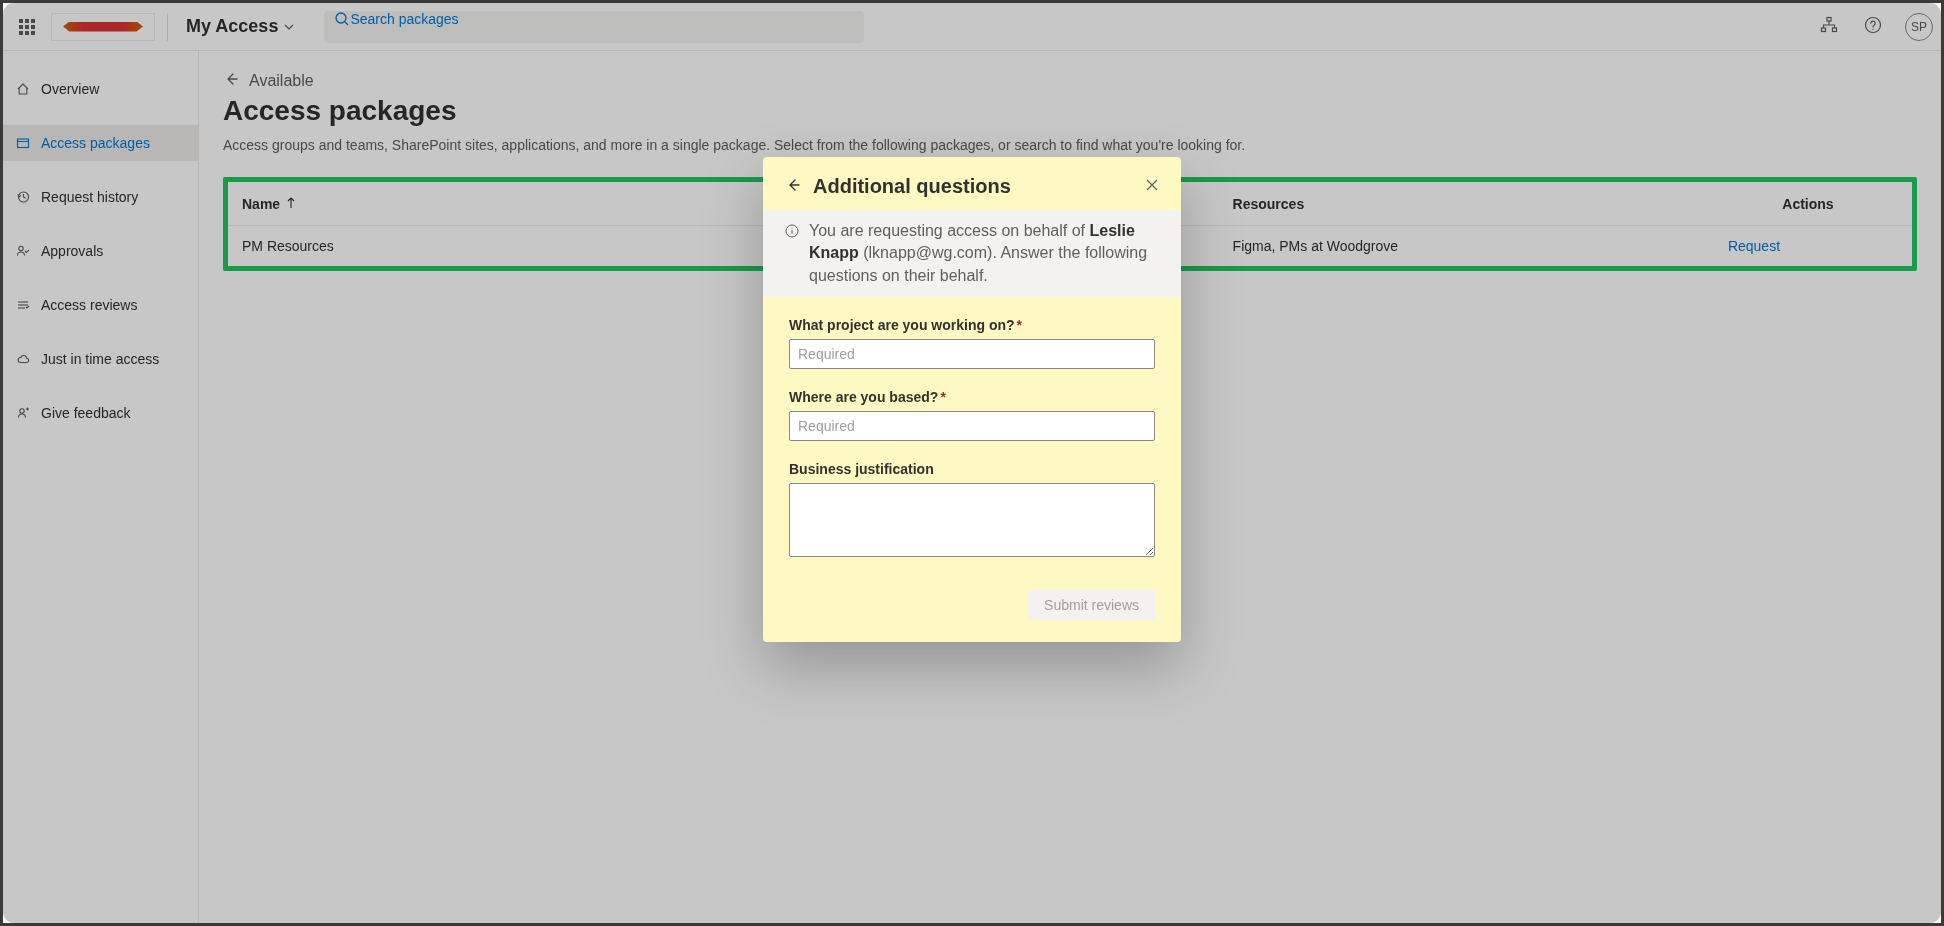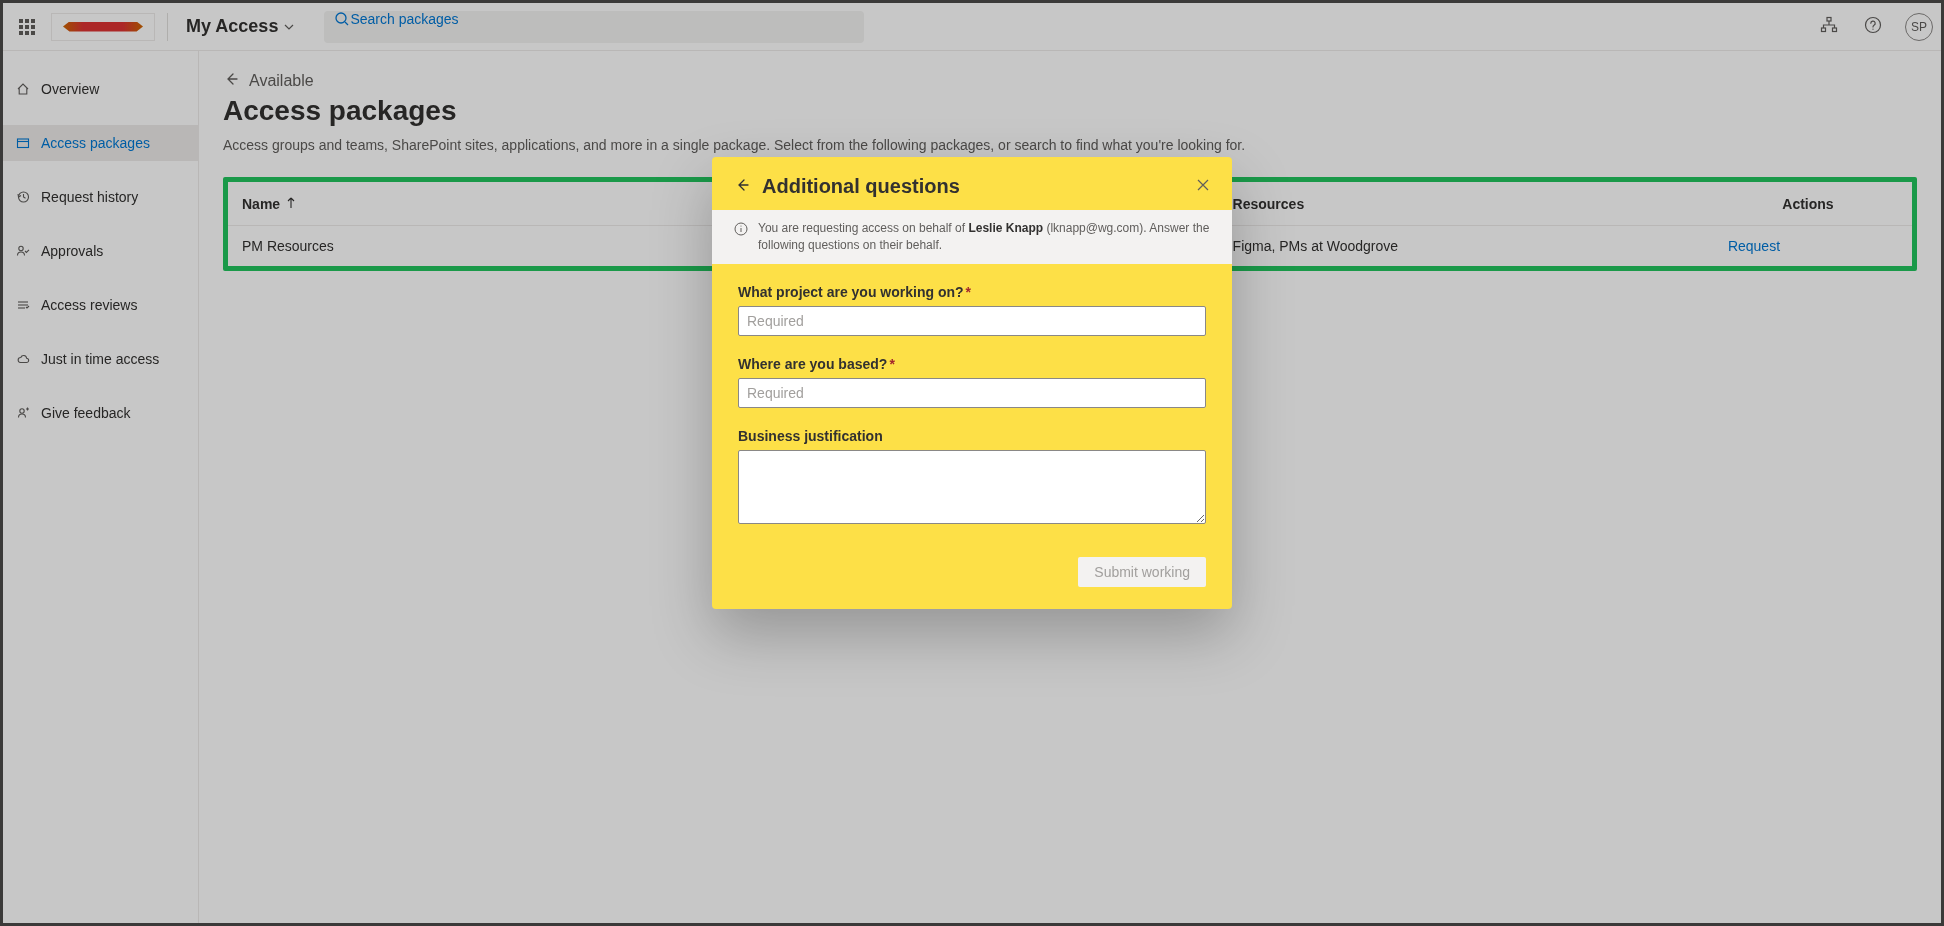--- a/index.html
+++ b/index.html
@@ -45,43 +45,43 @@
   .thead .cell, .trow .cell{ padding:0 14px; white-space:nowrap; overflow:hidden; text-overflow:ellipsis;}
   .thead .cell.sortable{ display:flex; align-items:center; gap:6px; cursor:pointer;}
   .trow{ height:40px; border-bottom:1px solid #f3f2f1;}
   .trow:last-child{border-bottom:none;}
   .link{ color:#0078d4; cursor:pointer;}
   .cell.actions{ text-align:right; padding-right:24px !important;}
   .thead .cell.actions-header { padding-right:24px !important; }
 
   
   .overlay{ position:absolute; inset:0; background:rgba(0,0,0,0.22); display:flex; align-items:flex-start; justify-content:center; padding-top:154px;}
-  .dialog{ width:520px; background:#fde047; border-radius:4px; box-shadow:0 25px 60px rgba(0,0,0,0.25); overflow:hidden;}
+  .dialog{ width:418px; background:#fef9c3; border-radius:4px; box-shadow:0 25px 60px rgba(0,0,0,0.25); overflow:hidden;}
   .dlg-header{ display:flex; align-items:center; gap:12px; padding:18px 22px 12px 22px;}
   .dlg-header .back{ cursor:pointer; color:#323130;}
   .dlg-header h2{ font-size:20px; font-weight:600;}
   .dlg-header .close{ margin-left:auto; cursor:pointer; color:#605e5c;}
-  .info-bar{ background:#f3f2f1; padding:10px 22px; display:flex; gap:10px; font-size:12px; color:#605e5c; line-height:1.4;}
+  .info-bar{ background:#f3f2f1; padding:10px 22px; display:flex; gap:10px; font-size:16px; color:#605e5c; line-height:1.4;}
   .info-bar .info-icon{ flex:0 0 14px; margin-top:2px;}
   .info-bar b{ color:#323130; font-weight:600;}
   .dlg-body{ padding:20px 26px 4px 26px;}
   .field{ margin-bottom:20px;}
   .field label{ display:block; font-weight:700; font-size:14px; margin-bottom:6px;}
   .req{ color:#a4262c; margin-left:2px;}
   .field input[type=text]{ width:100%; height:30px; border:1px solid #8a8886; border-radius:2px; padding:0 8px; font-size:14px; outline:none;}
   .field input[type=text]::placeholder{ color:#a19f9d; font-style:normal;}
   .field textarea{ width:100%; height:74px; border:1px solid #8a8886; border-radius:2px; padding:6px 8px; font-size:14px; resize:both; outline:none; font-family:inherit;}
   .dlg-footer{ display:flex; justify-content:flex-end; padding:6px 26px 22px 26px;}
   .btn{ height:30px; padding:0 16px; border-radius:2px; border:none; font-size:14px; cursor:pointer;}
   .btn.primary-disabled{ background:#f3f2f1; color:#a19f9d; cursor:default;}
 
   
   body::before{content:""; position:absolute; inset:0; pointer-events:none; box-shadow: inset 0 0 0 3px #3b3a39; z-index:50;}
   body{padding:3px;}
-  .frame{position:relative; width:100%; height:100%; background:#fff; overflow:hidden;}
+  .frame{position:relative; width:100%; height:100%; background:#fff; overflow:hidden;border-radius:11px;}
 </style>
 </head>
 <body>
 
 <div class="frame">
 
   <div class="topbar">
     <div class="waffle">
       <div class="waffle-grid">
         <span></span>
@@ -284,18 +284,18 @@
         <div class="field">
           <label><span>Where are you based?</span><span class="req">*</span></label>
           <input type="text" placeholder="Required" style="">
         </div>
         <div class="field">
           <label>Business justification</label>
           <textarea style=""></textarea>
         </div>
       </div>
       <div class="dlg-footer">
-        <button class="btn primary-disabled">Submit working</button>
+        <button class="btn primary-disabled">Submit reviews</button>
       </div>
     </div>
   </div>
 
 </div>
 
 </body></html>

